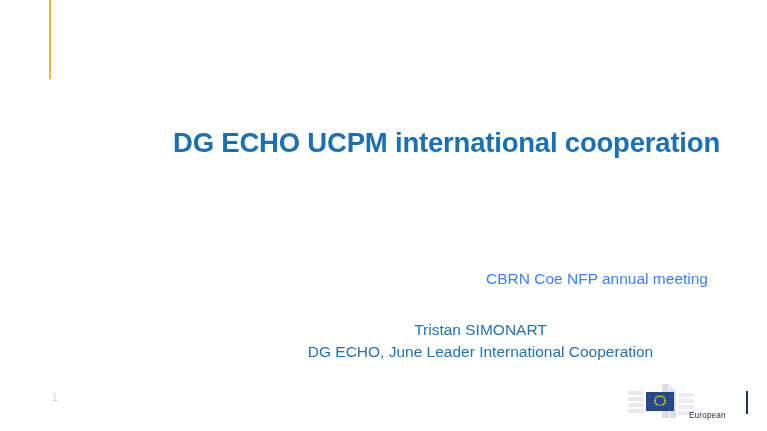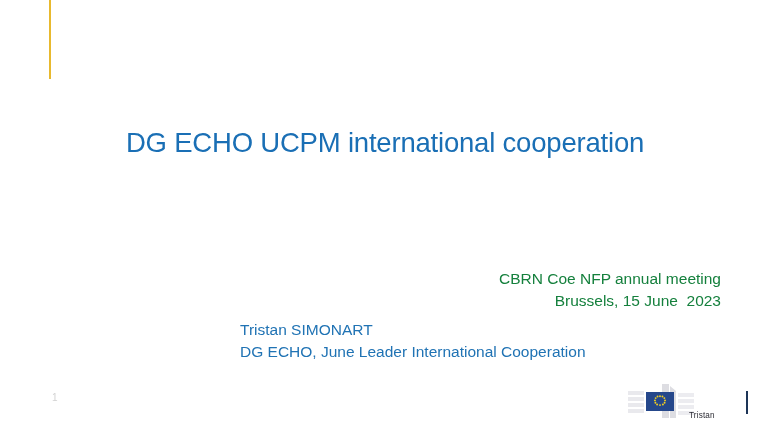--- a/index.html
+++ b/index.html
@@ -27,49 +27,49 @@
     height: 79px;
     background: #e8b92e;
   }
 
   
   #title-block {
     position: absolute;
     left: 50px;
     top: 122px;
     width: 670px;
-    text-align: center;
+    text-align: right;
     color: #1a6fb5;
-    font-weight: normal;
+    font-weight: bold;
     font-size: 27.5px;
     line-height: 42px;
     letter-spacing: -0.2px;
   }
   #title-block .tline { display: block; white-space: pre; }
 
   
   #meeting-block {
     position: absolute;
-    left: 240px;
+    left: 227px;
     top: 268px;
     width: 481px;
     text-align: right;
-    color: #15803d;
+    color: #3b82f6;
     font-size: 15.5px;
     line-height: 22px;
   }
   #meeting-block .mline { display: block; white-space: pre; }
 
   
   #author-block {
     position: absolute;
     left: 240px;
     top: 319px;
     width: 481px;
-    text-align: left;
+    text-align: center;
     color: #2073b4;
     font-size: 15.5px;
     line-height: 22px;
   }
   #author-block .aline { display: block; white-space: pre; }
 
   
   #page-number {
     position: absolute;
     left: 52px;
@@ -129,21 +129,20 @@
 <div id="slide">
 
   <div id="accent-rule"></div>
 
   <div id="title-block">
     <span class="tline">DG ECHO UCPM international cooperation</span>
   </div>
 
   <div id="meeting-block">
     <span class="mline">CBRN Coe NFP annual meeting</span>
-    <span class="mline">Brussels, 15 June  2023</span>
   </div>
 
   <div id="author-block">
     <span class="aline">Tristan SIMONART</span>
     <span class="aline">DG ECHO, June Leader International Cooperation</span>
   </div>
 
   <div id="page-number">1</div>
 
   <div id="eu-logo">
@@ -183,20 +182,20 @@
           <circle cx="11.1" cy="12.5" r="0.95"></circle>
           <circle cx="9.4" cy="10.75" r="0.95"></circle>
           <circle cx="8.95" cy="8.4" r="0.95"></circle>
           <circle cx="9.65" cy="6.1" r="0.95"></circle>
           <circle cx="11.55" cy="4.55" r="0.95"></circle>
         </g>
       </svg>
     </div>
 
     <div class="wordmark">
-      <span>Tristan</span>
+      <span>European</span>
       
     </div>
 
     <div class="divider-bar"></div>
   </div>
 
 </div>
 
 </body></html>

